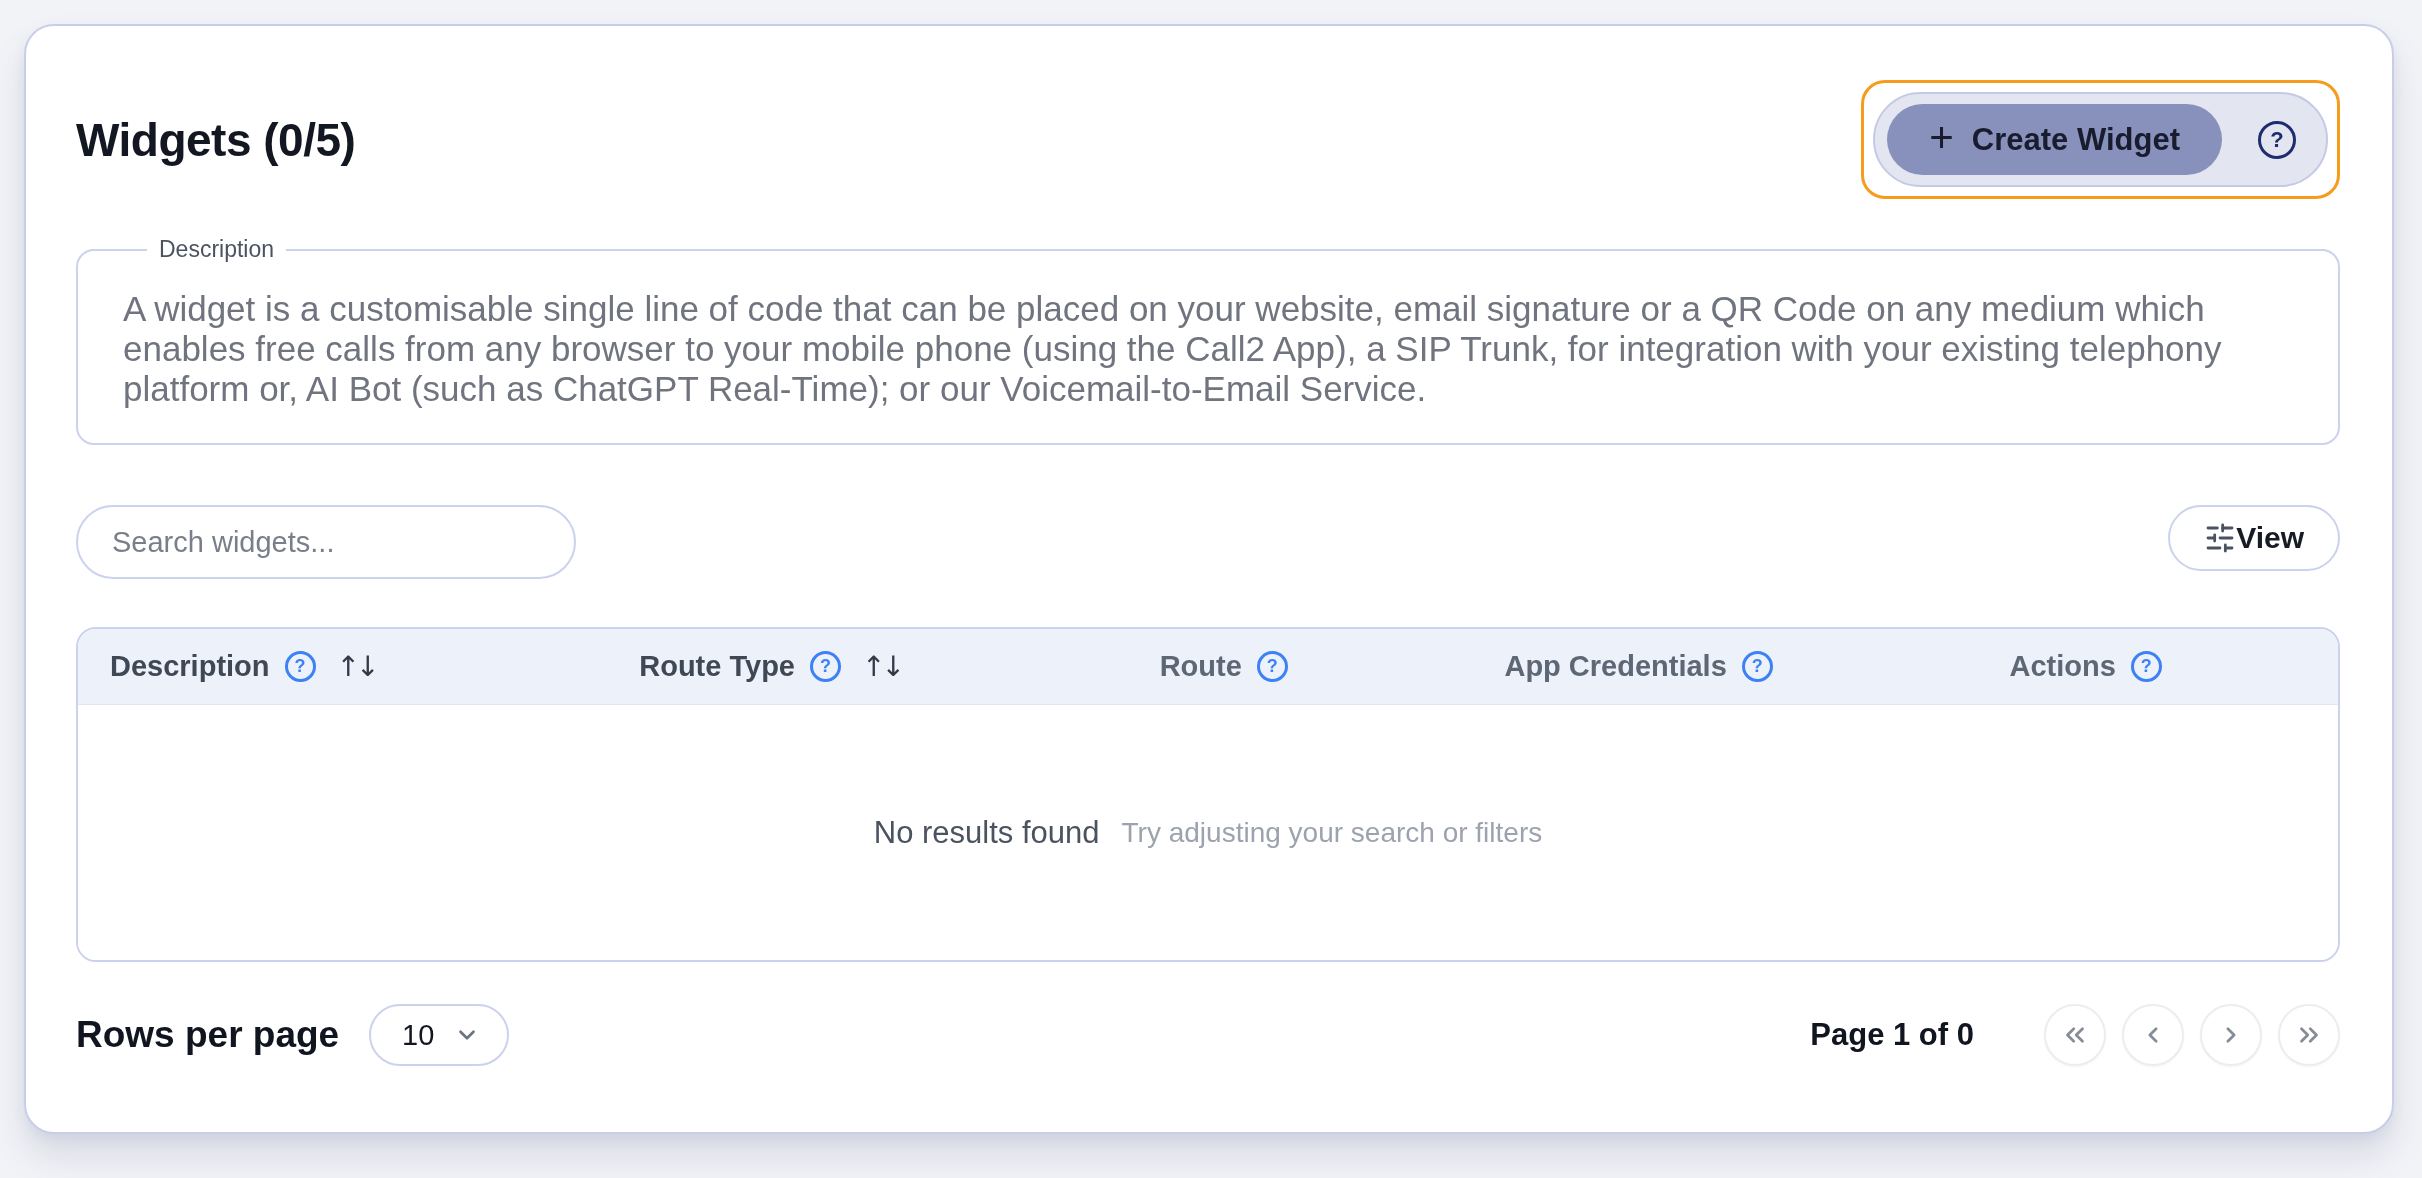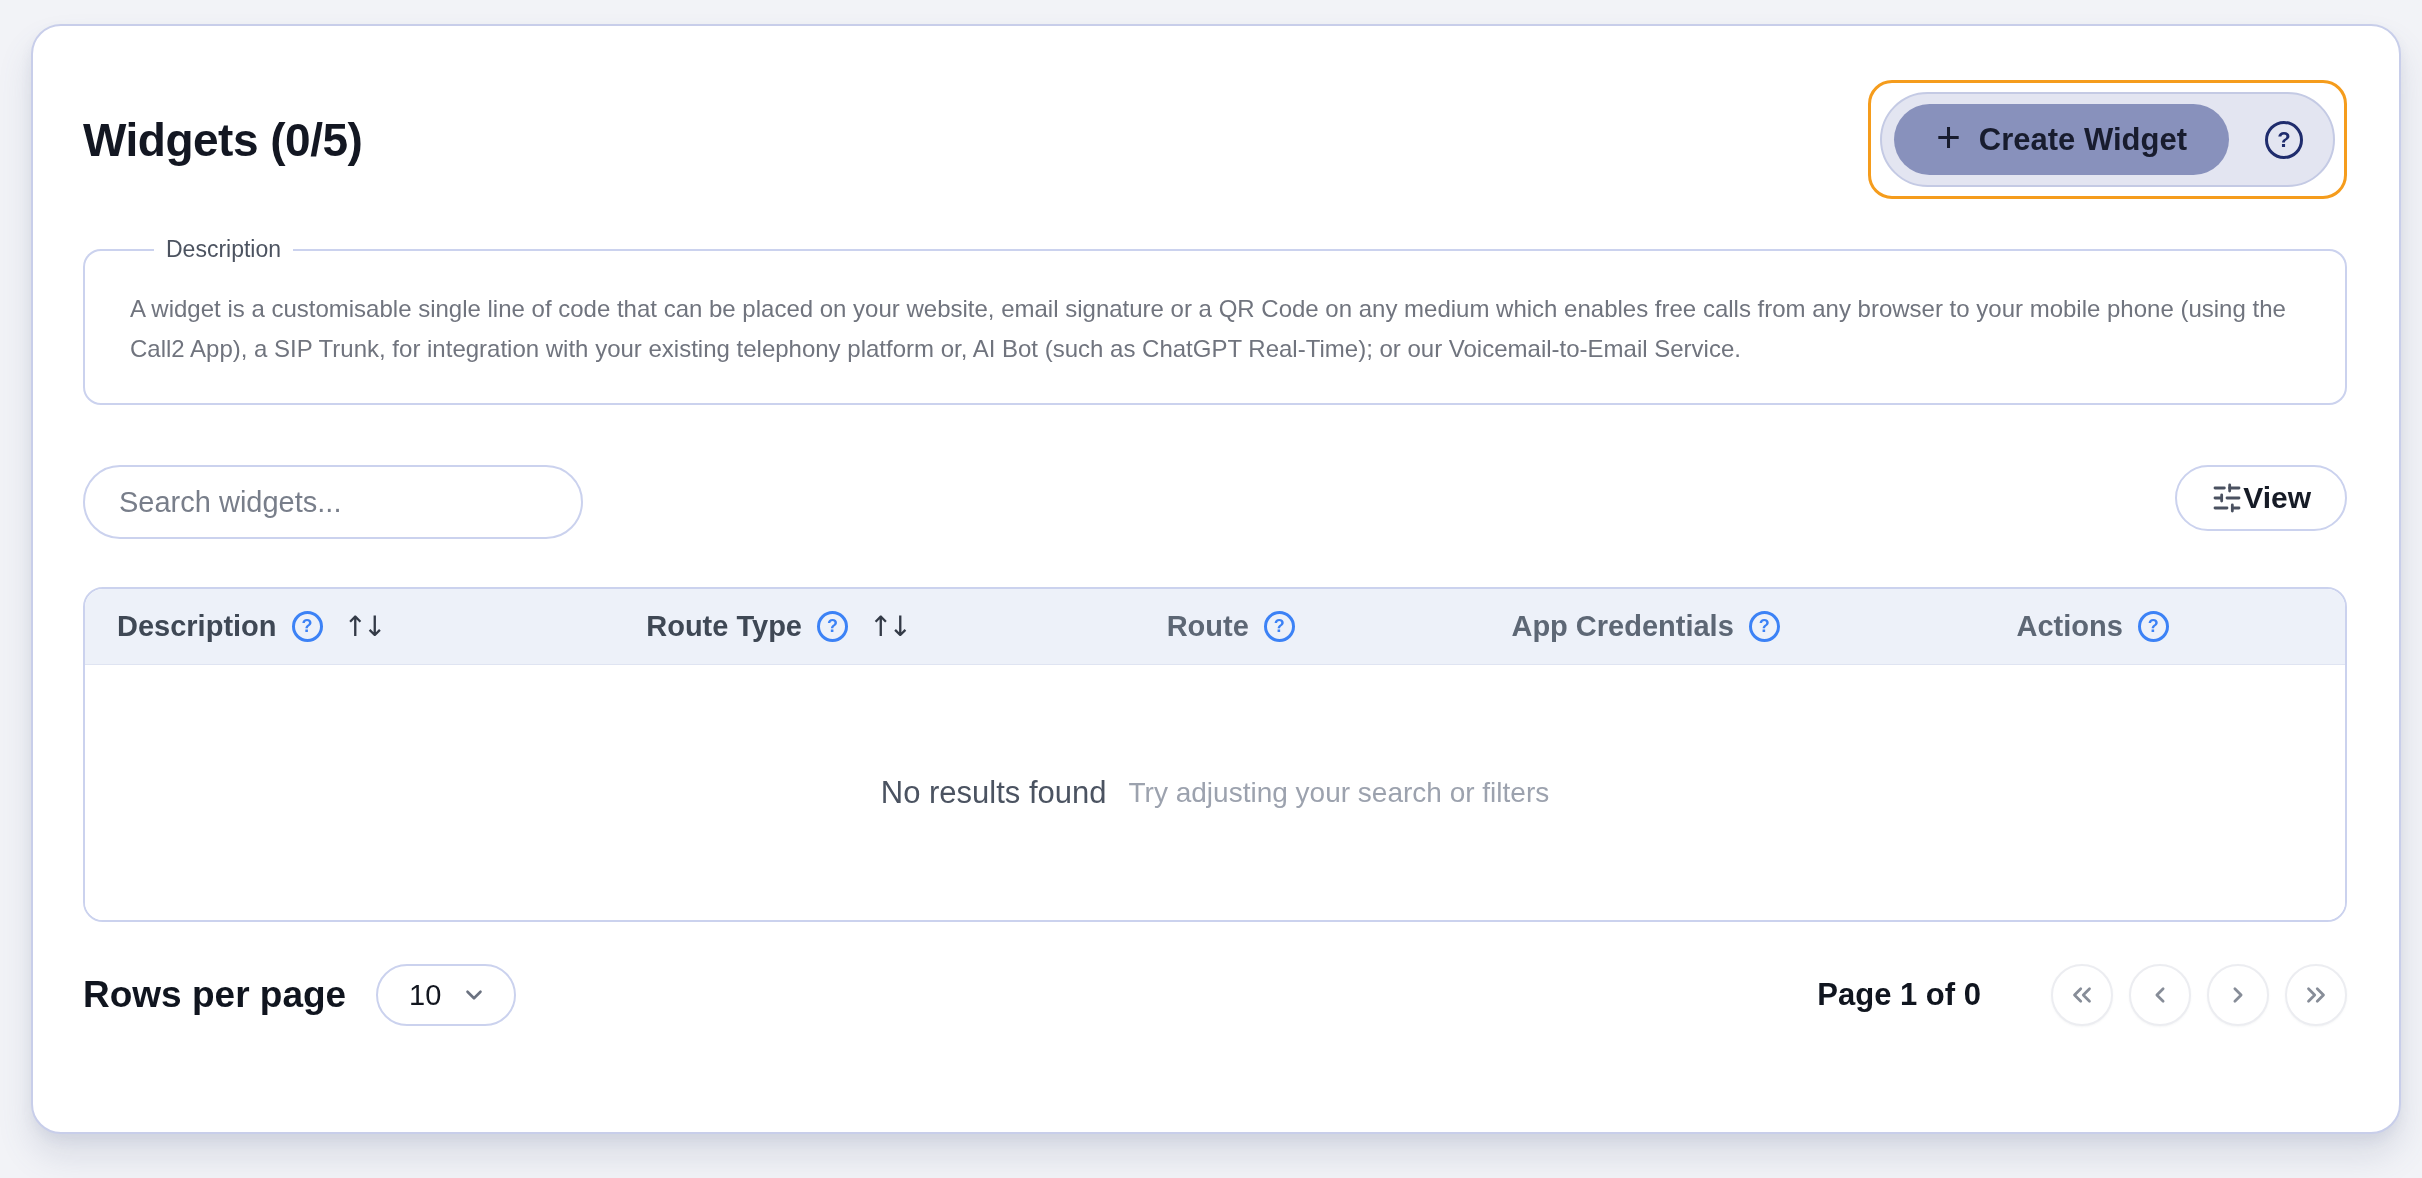--- a/index.html
+++ b/index.html
@@ -5,21 +5,21 @@
   * { margin: 0; padding: 0; box-sizing: border-box; }
   html, body { width: 2422px; height: 1178px; }
   body {
     font-family: "Liberation Sans", sans-serif;
     background: #F2F3F7;
     position: relative;
     overflow: hidden;
   }
   .card {
     position: absolute;
-    left: 31px; top: 24px;
+    left: 24px; top: 24px;
     width: 2370px; height: 1110px;
     background: #FFFFFF;
     border: 2px solid #C8CEEA;
     border-radius: 30px;
     box-shadow: 0 22px 34px rgba(90, 98, 135, 0.16), 0 6px 12px rgba(90, 98, 135, 0.08);
     padding: 54px 52px 48px 50px;
   }
   
   .header-row { display: flex; align-items: center; justify-content: space-between; }
   .page-title {
@@ -60,21 +60,21 @@
   .desc-fieldset {
     margin-top: 37px;
     border: 2px solid #CBD2EE; border-radius: 18px;
     padding: 26px 45px 34px 45px;
   }
   .desc-fieldset legend {
     margin-left: 24px; padding: 0 12px;
     font-size: 23px; color: #4C5360;
   }
   .desc-text {
-    font-size: 24px; line-height: 40px; color: #70747E;
+    font-size: 35px; line-height: 40px; color: #70747E;
     max-width: 2210px;
   }
   
   .toolbar { margin-top: 60px; display: flex; justify-content: space-between; }
   .search-input {
     width: 500px; height: 74px;
     border: 2px solid #CBD2EE; border-radius: 37px;
     padding: 0 34px; font-family: "Liberation Sans", sans-serif;
     font-size: 29px; color: #1A1F2B; outline: none; background: #fff;
   }

